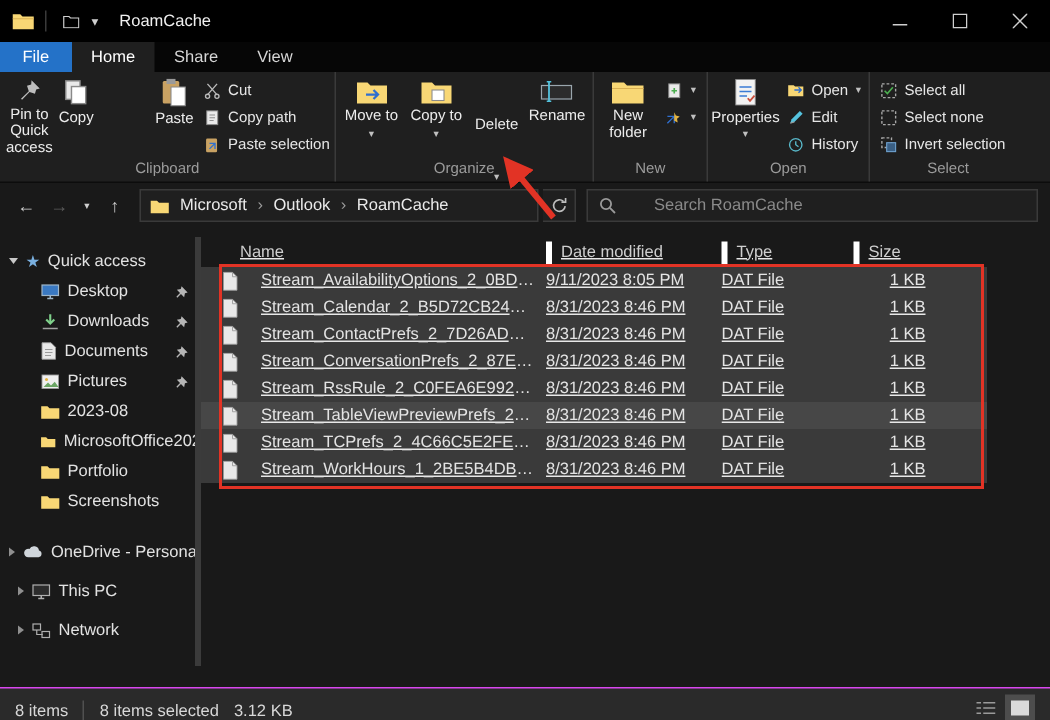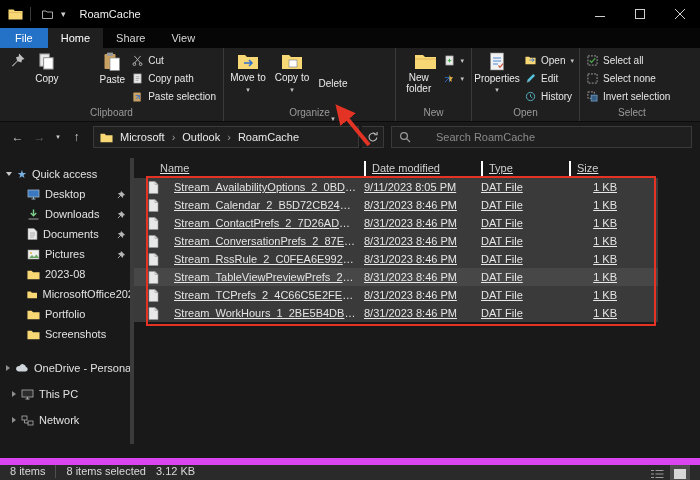--- a/index.html
+++ b/index.html
@@ -53,32 +53,32 @@
   .side-item.child { padding-left:27px; }
   .side-item .pinw { margin-left:auto; padding-right:8px; display:flex; }
   .gap16 { margin-top:14px; } .gap6 { margin-top:6px;padding-left:12px; }
   .chev-d { width:0; height:0; border-left:3.5px solid transparent; border-right:3.5px solid transparent; border-top:4.5px solid #c8c8c8; }
   .chev-r { width:0; height:0; border-top:3.5px solid transparent; border-bottom:3.5px solid transparent; border-left:4.5px solid #8f8f8f; }
   .star { color:#7ab0e0; font-size:11px; }
   .sb-scroll { position:absolute; right:0; top:6px; width:4px; height:286px; background:#3b3b3b; }
 
   .filearea { flex:1; padding-top:6px; position:relative;text-decoration:underline; }
   .fl-head { display:grid; grid-template-columns:216px 117px 88px 60px 1fr; width:524px; height:20px; align-items:center; color:#cfcfcf; padding-left:14px; }
-  .fl-head .hc { border-left:2px solid #ffffff; padding-left:6px; height:15px; line-height:15px; }
+  .fl-head .hc { border-left:4px solid #ffffff; padding-left:6px; height:15px; line-height:15px; }
   .fl-head .hc.first { border-left:none; padding-left:12px; }
   .rows { width:524px; }
   .row { display:grid; grid-template-columns:26px 190px 117px 88px 60px 1fr; height:18px; align-items:center; padding-left:14px; color:#e4e4e4; }
   .row.sel { background:var(--c-selected_row,#3a3a3a); }
   .row.focus { background:#474747; }
   .row .ic { display:flex; align-items:center; }
   .row .nm, .row .dt, .row .tp { overflow:hidden; white-space:nowrap; text-overflow:ellipsis; padding-right:8px; }
   .row .sz { text-align:right; padding-right:12px; }
 
   
-  .statusbar { height:22px; background:#2a2a2a; display:flex; align-items:flex-start; padding:0 10px; gap:10px; border-top:7px solid #d946ef; color:#d8d8d8; }
+  .statusbar { height:22px; background:#2a2a2a; display:flex; align-items:flex-end; padding:0 10px; gap:10px; border-top:1px solid #d946ef; color:#d8d8d8; }
   .sb-sep { width:1px; height:13px; background:#505050; }
   .sb-right { margin-left:auto; display:flex; gap:3px; }
   .view-btn { width:20px; height:17px; display:flex; align-items:center; justify-content:center; }
   .view-btn.active { background:#4d4d4d; }
 
   
   .annotations { position:absolute; inset:0; pointer-events:none; z-index:50; }
   .red-rect { position:absolute; left:146px; top:176px; width:510px; height:150px; border:2px solid var(--c-annotation,#e23325); }
   .red-arrow { position:absolute; left:0; top:0; }
 </style>
@@ -128,20 +128,21 @@
   </div>
 
   <div class="ribbon">
 
     <div class="rgroup" style="width:224px;">
       <div class="rg-content">
         <div class="rbtn-lg" style="width:58px;">
           <svg width="17" height="17" viewBox="0 0 17 17">
               <path d="M10 1.5l5.5 5.5-2.4.7-.8 2.8-3.6-1.2-5 5.2-.7-.7 5.2-5-1.2-3.6 2.8-.8z" fill="#bdbdbd"></path>
             </svg>
+          <span class="lbl">Pin to Quick access</span>
         </div>
         <div class="rbtn-lg" style="width:36px;">
           <svg width="19" height="19" viewBox="0 0 20 20">
               <rect x="3" y="2" width="10" height="13" fill="#e9e9e9" stroke="#8a8a8a"></rect>
               <rect x="7" y="6" width="10" height="12" fill="#fff" stroke="#8a8a8a"></rect>
             </svg>
           <span class="lbl">Copy</span>
         </div>
         <div class="rbtn-lg" style="width:38px;margin-left:37px;">
           <svg width="18" height="20" viewBox="0 0 18 20">
@@ -195,27 +196,35 @@
             </svg>
           <span class="lbl"><span>Copy to</span> <span class="chev">▾</span></span>
         </div>
         <div class="rbtn-lg" style="width:38px;gap:26px;">
           <svg width="19" height="19" viewBox="0 0 20 20">
               <path d="M4 4L16 16M16 4L4 16" stroke="var(--c-delete)" stroke-width="3" stroke-linecap="round"></path>
             </svg>
           <span class="lbl">Delete</span>
           <span class="chev">▾</span>
         </div>
+        <div class="rbtn-lg" style="width:44px;">
+          <svg width="22" height="18" viewBox="0 0 22 18">
+              <rect x="1" y="5" width="20" height="9" fill="#2c2c2c" stroke="#9aa6ad" stroke-width=".8"></rect>
+              <path d="M6 2.5v13" stroke="#55c3de" stroke-width="1.2"></path>
+              <path d="M4.5 2.5h3M4.5 15.5h3" stroke="#55c3de" stroke-width="1"></path>
+            </svg>
+          <span class="lbl">Rename</span>
+        </div>
       </div>
       <div class="rg-label">Organize</div>
     </div>
 
     <div class="rgroup" style="width:76px;">
       <div class="rg-content">
-        <div class="rbtn-lg" style="width:46px;align-items:flex-end;">
+        <div class="rbtn-lg" style="width:46px;">
           <svg width="23" height="18" viewBox="0 0 23 18">
               <path d="M1 3h8l2 2h11v12H1z" fill="var(--c-folder)"></path>
               <path d="M1 7h21" stroke="#d9b054" stroke-width=".8"></path>
             </svg>
           <span class="lbl">New folder</span>
         </div>
         <div class="rcol">
           <div class="rbtn-sm">
             <svg width="11" height="11" viewBox="0 0 12 12">
                 <rect x="2" y="1" width="8" height="10" fill="#e9e9e9" stroke="#8a8a8a" stroke-width=".7"></rect>

